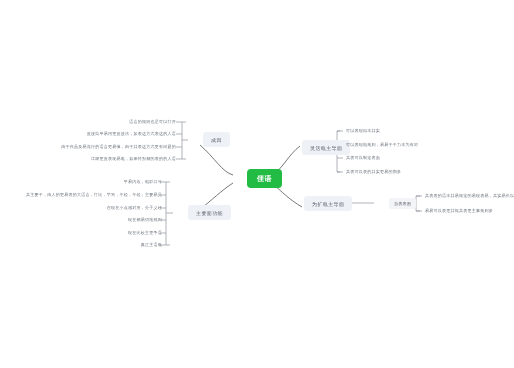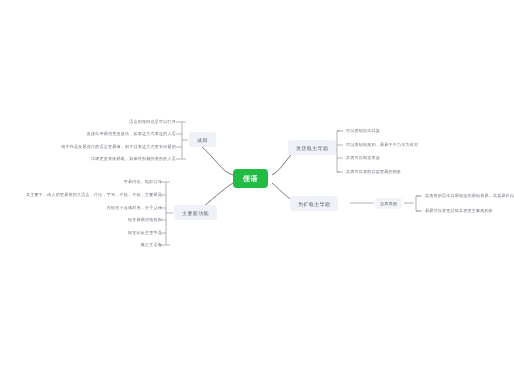--- a/index.html
+++ b/index.html
@@ -24,20 +24,21 @@
     left: 0;
     top: 0;
     width: 514px;
     height: 368px;
     pointer-events: none;
   }
   .node {
     position: absolute;
     box-sizing: border-box;
     white-space: nowrap;
+    margin-left: 14px;
   }
   .root-node {
     background: #22bb44;
     color: #ffffff;
     border-radius: 4px;
     font-size: 7px;
     letter-spacing: 0.5px;
     display: flex;
     align-items: center;
     justify-content: center;

